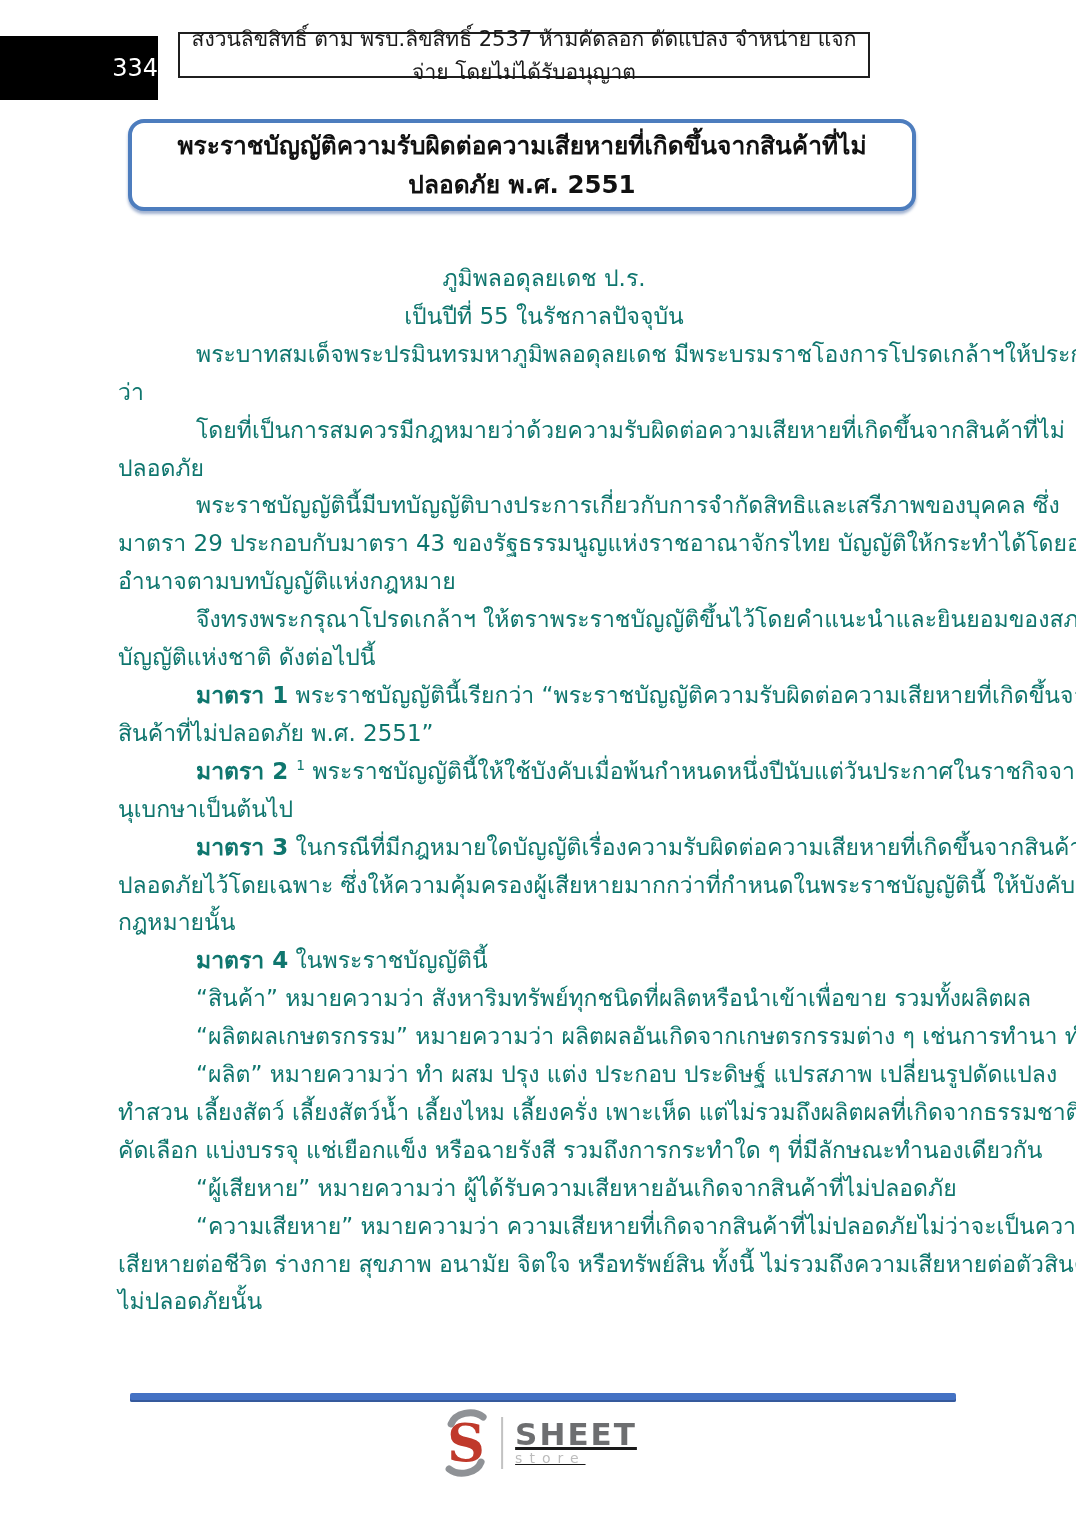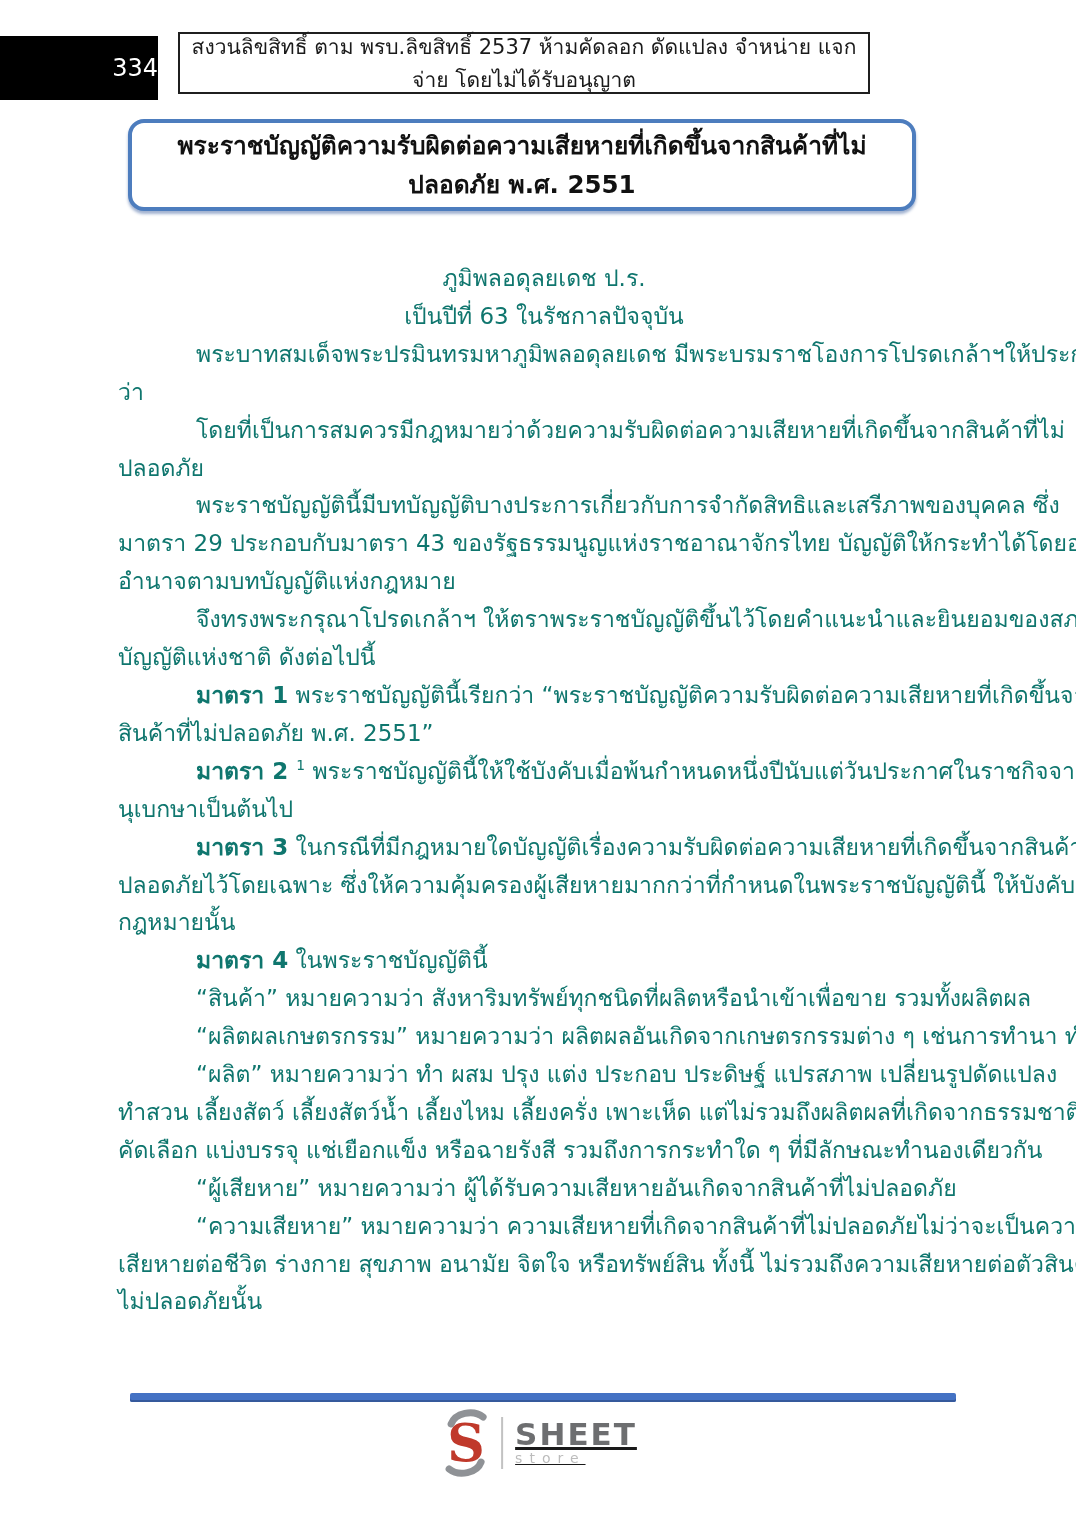--- a/index.html
+++ b/index.html
@@ -13,21 +13,21 @@
   }
   
   .page-number-box{
     position:absolute;left:0;top:36px;width:158px;height:64px;
     background:#000000;color:#ffffff;
     display:flex;align-items:center;justify-content:flex-end;
     box-sizing:border-box;
     font-size:24px;
   }
   .copyright-box{
-    position:absolute;left:178px;top:32px;width:692px;height:62px;
+    position:absolute;left:178px;top:32px;width:692px;height:46px;
     border:2px solid #1f1f1f;background:#ffffff;
     display:flex;align-items:center;justify-content:center;
     font-size:21px;box-sizing:border-box;
     text-align:center;
   }
   
   .title-box{
     position:absolute;left:128px;top:119px;width:788px;height:92px;
     border:4px solid #4d7dbe;border-radius:16px;background:#ffffff;
     box-shadow:0 3px 3px rgba(47,84,150,0.45);
@@ -79,21 +79,21 @@
   <div class="copyright-box">
     <span>สงวนลิขสิทธิ์ ตาม พรบ.ลิขสิทธิ์ 2537 ห้ามคัดลอก ดัดแปลง จำหน่าย แจกจ่าย โดยไม่ได้รับอนุญาต</span>
   </div>
 
   <div class="title-box" style="border-color: rgb(77, 125, 190);">
     <span>พระราชบัญญัติความรับผิดต่อความเสียหายที่เกิดขึ้นจากสินค้าที่ไม่ปลอดภัย พ.ศ. 2551</span>
   </div>
 
   <div class="doc-body">
       <div class="line center"><span>ภูมิพลอดุลยเดช ป.ร.</span></div>
-      <div class="line center"><span>เป็นปีที่ 63 ในรัชกาลปัจจุบัน</span></div>
+      <div class="line center"><span>เป็นปีที่ 55 ในรัชกาลปัจจุบัน</span></div>
       <div class="line indent"><span>พระบาทสมเด็จพระปรมินทรมหาภูมิพลอดุลยเดช มีพระบรมราชโองการโปรดเกล้าฯให้ประกาศ</span></div>
       <div class="line plain"><span>ว่า</span></div>
       <div class="line indent"><span>โดยที่เป็นการสมควรมีกฎหมายว่าด้วยความรับผิดต่อความเสียหายที่เกิดขึ้นจากสินค้าที่ไม่</span></div>
       <div class="line plain"><span>ปลอดภัย</span></div>
       <div class="line indent"><span>พระราชบัญญัตินี้มีบทบัญญัติบางประการเกี่ยวกับการจำกัดสิทธิและเสรีภาพของบุคคล ซึ่ง</span></div>
       <div class="line plain"><span>มาตรา 29 ประกอบกับมาตรา 43 ของรัฐธรรมนูญแห่งราชอาณาจักรไทย บัญญัติให้กระทำได้โดยอาศัย</span></div>
       <div class="line plain"><span>อำนาจตามบทบัญญัติแห่งกฎหมาย</span></div>
       <div class="line indent"><span>จึงทรงพระกรุณาโปรดเกล้าฯ ให้ตราพระราชบัญญัติขึ้นไว้โดยคำแนะนำและยินยอมของสภานิติ</span></div>
       <div class="line plain"><span>บัญญัติแห่งชาติ ดังต่อไปนี้</span></div>
       <div class="line indent"><span class="b">มาตรา 1</span><span> พระราชบัญญัตินี้เรียกว่า “พระราชบัญญัติความรับผิดต่อความเสียหายที่เกิดขึ้นจาก</span></div>

